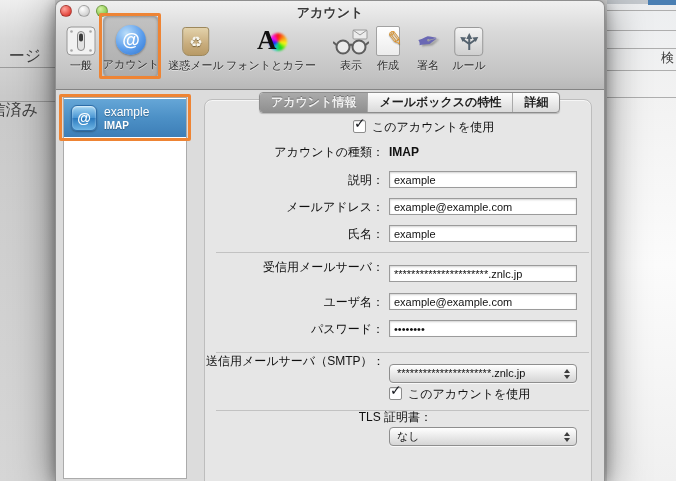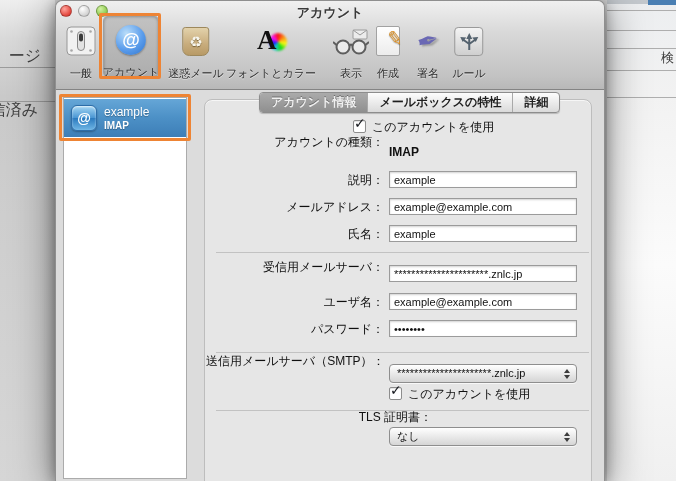--- a/index.html
+++ b/index.html
@@ -28,21 +28,21 @@
   .tl { position:absolute; top:4px; width:12px; height:12px; border-radius:50%; border:1px solid rgba(0,0,0,.25); }
   .tl-red   { left:4px;  background:radial-gradient(circle at 35% 30%, #ffa49c, #e2453c 70%); }
   .tl-mid   { left:22px; background:radial-gradient(circle at 35% 30%, #ffffff, #d2d2d2 70%); }
   .tl-green { left:40px; background:radial-gradient(circle at 35% 30%, #d2f2a2, #8cc94e 70%); }
   .win-title { position:absolute; top:3px; left:0; right:0; text-align:center;
     font-size:13px; font-weight:bold; color:#3a3a3a; text-shadow:0 1px 0 rgba(255,255,255,.6); }
 
   .titem { position:absolute; top:17px; transform:translateX(-50%);
     display:flex; flex-direction:column; align-items:center; width:max-content; cursor:default; }
   .titem .ic { height:38px; display:flex; align-items:flex-end; justify-content:center; }
-  .titem .tlbl { font-size:11px; color:#2e2e2e; margin-top:10px; text-shadow:0 1px 0 rgba(255,255,255,.5); white-space:nowrap; }
+  .titem .tlbl { font-size:11px; color:#2e2e2e; margin-top:2px; text-shadow:0 1px 0 rgba(255,255,255,.5); white-space:nowrap; }
   .titem-selbg { position:absolute; left:47px; top:14px; width:56px; height:63px; border-radius:6px;
     background:linear-gradient(180deg,#c2c2c2,#adadad); border:1px solid #9d9d9d;
     box-shadow:inset 0 1px 3px rgba(0,0,0,.28); }
 
   
   .ic-at-circle { width:30px; height:30px; border-radius:50%;
     background:radial-gradient(circle at 35% 28%, #b9ddf9 0%, #5b9dec 55%, #2e73cd 100%);
     color:#fff; font-size:18px; font-weight:bold; display:flex; align-items:center; justify-content:center;
     box-shadow:0 1px 2px rgba(0,0,0,.35); }
   .ic-junk { width:27px; height:29px; border-radius:3px 3px 7px 7px;
@@ -256,21 +256,21 @@
       <span class="tab sel">アカウント情報</span>
       <span class="tab">メールボックスの特性</span>
       <span class="tab">詳細</span>
     </div>
 
     <span class="cb" style="left:297px; top:119px;">
       <span class="check">✓</span>
     </span>
     <span class="cblabel" style="left:316px; top:119px;">このアカウントを使用</span>
 
-    <span class="flabel" style="top:133px;">アカウントの種類：</span>
+    <span class="flabel" style="top:143px;">アカウントの種類：</span>
     <span class="ftext bold" style="left:333px; top:143px;">IMAP</span>
 
     <span class="flabel" style="top:171px;">説明：</span>
     <input class="finput" style="top: 170px;" value="example">
 
     <span class="flabel" style="top:198px;">メールアドレス：</span>
     <input class="finput" style="top: 197px;" value="example@example.com">
 
     <span class="flabel" style="top:225px;">氏名：</span>
     <input class="finput" style="top: 224px;" value="example">

